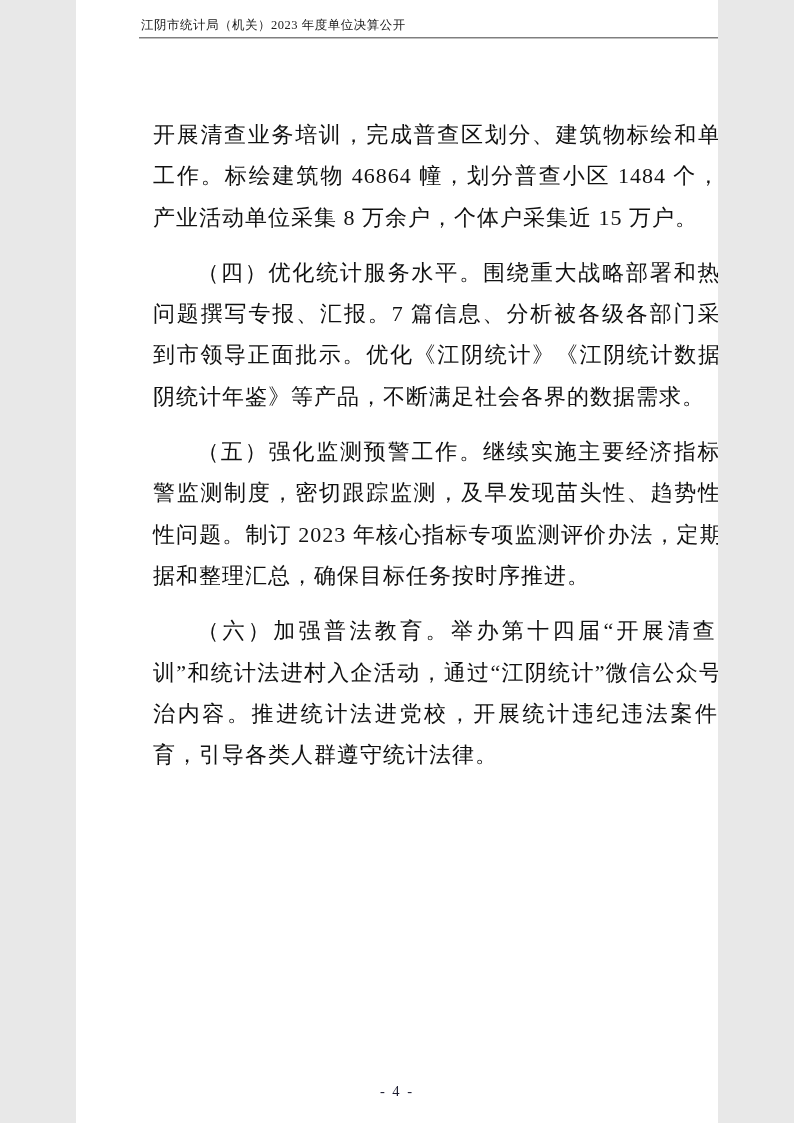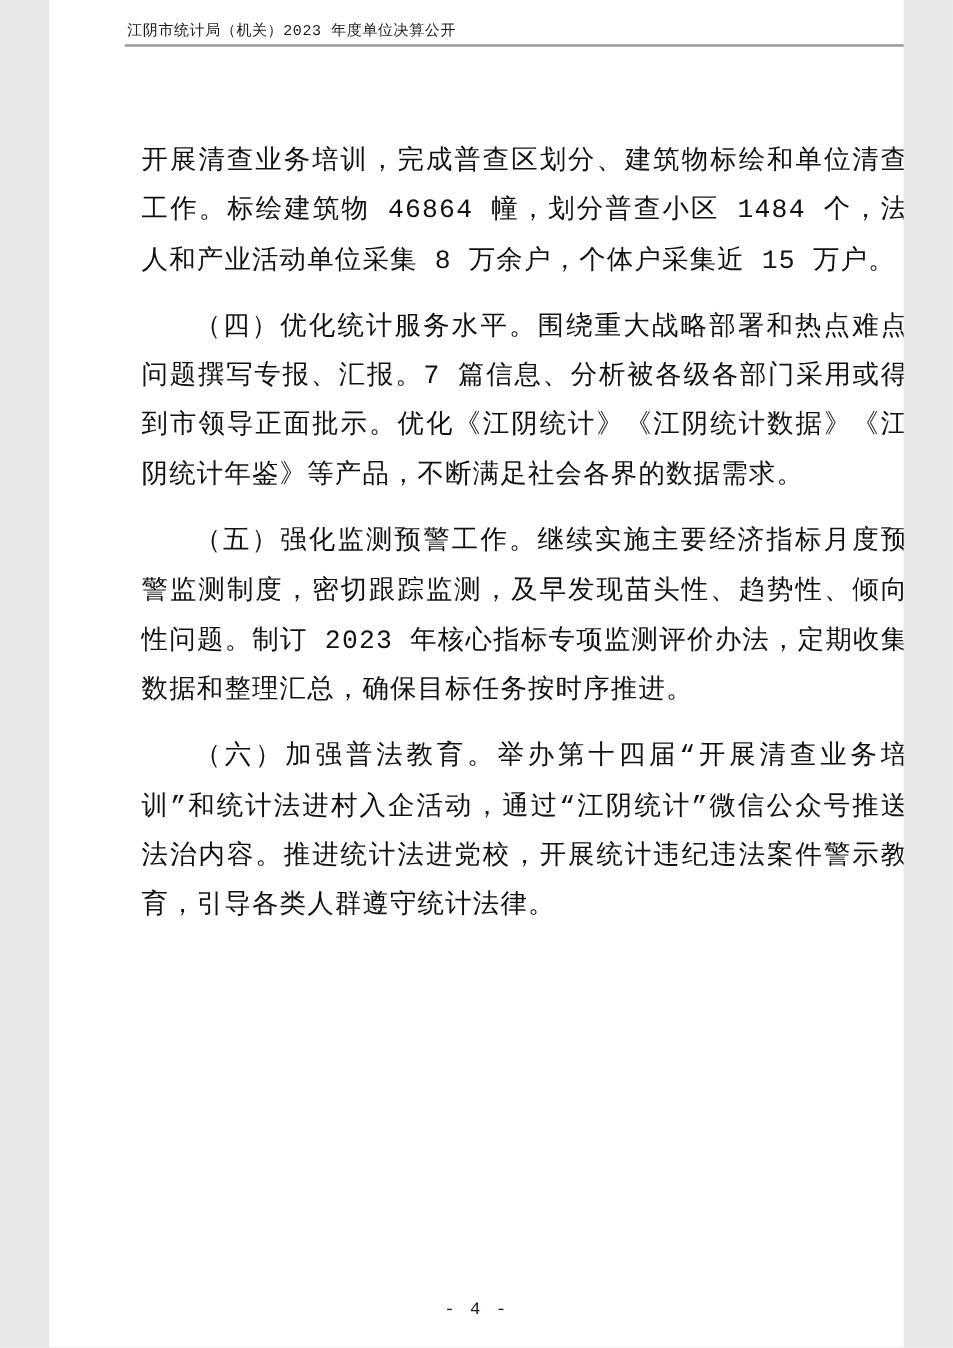--- a/index.html
+++ b/index.html
@@ -1,23 +1,23 @@
 <!DOCTYPE html>
 <html><head>
 <meta charset="utf-8">
 <style>
   * { box-sizing: border-box; }
   html, body { margin: 0; padding: 0; background: #e8e8e8; }
   .page {
     position: relative;
-    width: 712px;
+    width: 642px;
     height: 1123px;
     margin: 0 auto;
     background: #ffffff;
-    font-family: Liberation Mono, monospace;
+    font-family: Liberation Serif, serif;
     color: #000000;
     overflow: hidden;
   }
   .header-title {
     position: absolute;
     top: 17px;
     left: 65px;
     font-size: 12.5px;
     letter-spacing: 0.5px;
     color: #1a1a1a;

